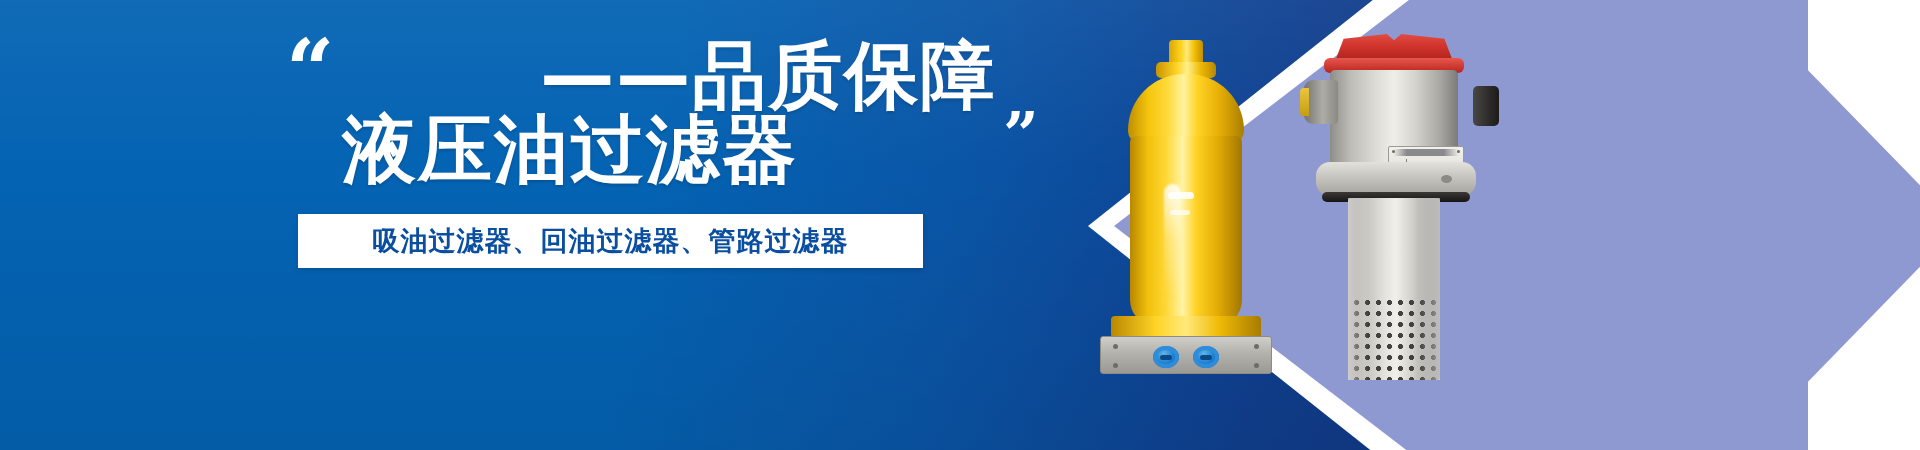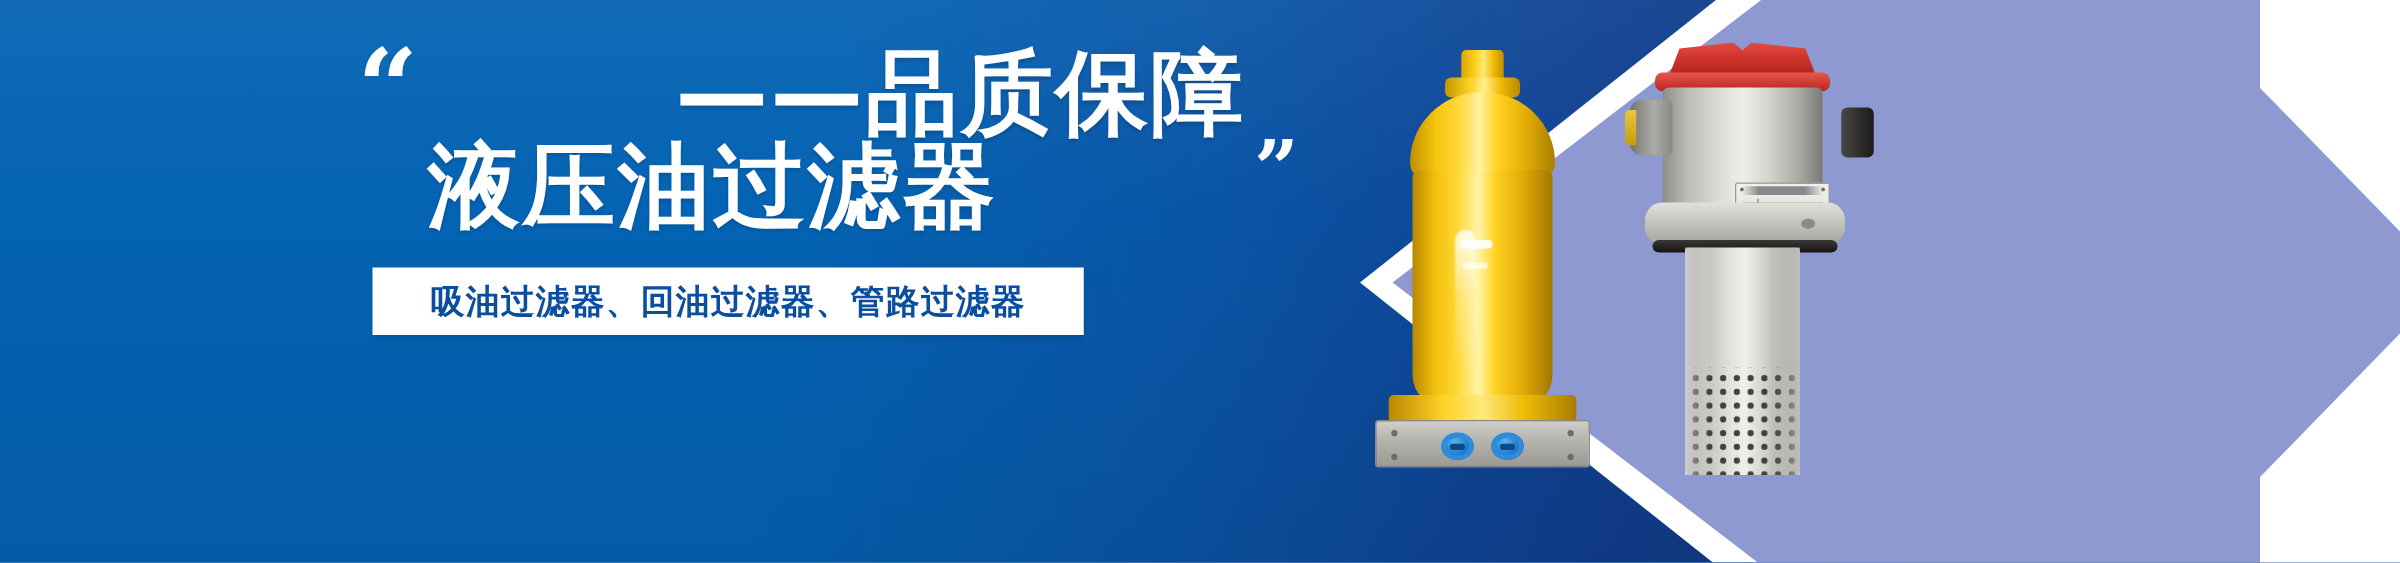--- a/index.html
+++ b/index.html
@@ -296,21 +296,21 @@
     color:#ffffff;
     margin-left:8px;
     position:relative;
     top:6px;
     font-family:"DejaVu Serif","Liberation Serif",serif;
   }
 
   .subtitle-box{
     margin-top:28px;
     margin-left:12px;
-    width:569px;
+    width:625px;
     height:54px;
     background:#ffffff;
     display:flex;
     align-items:center;
     justify-content:center;
     box-shadow:0 2px 5px rgba(0,0,0,.14);
   }
   .subtitle-text{
     color:#0a4ea0;
     font-size:27px;

